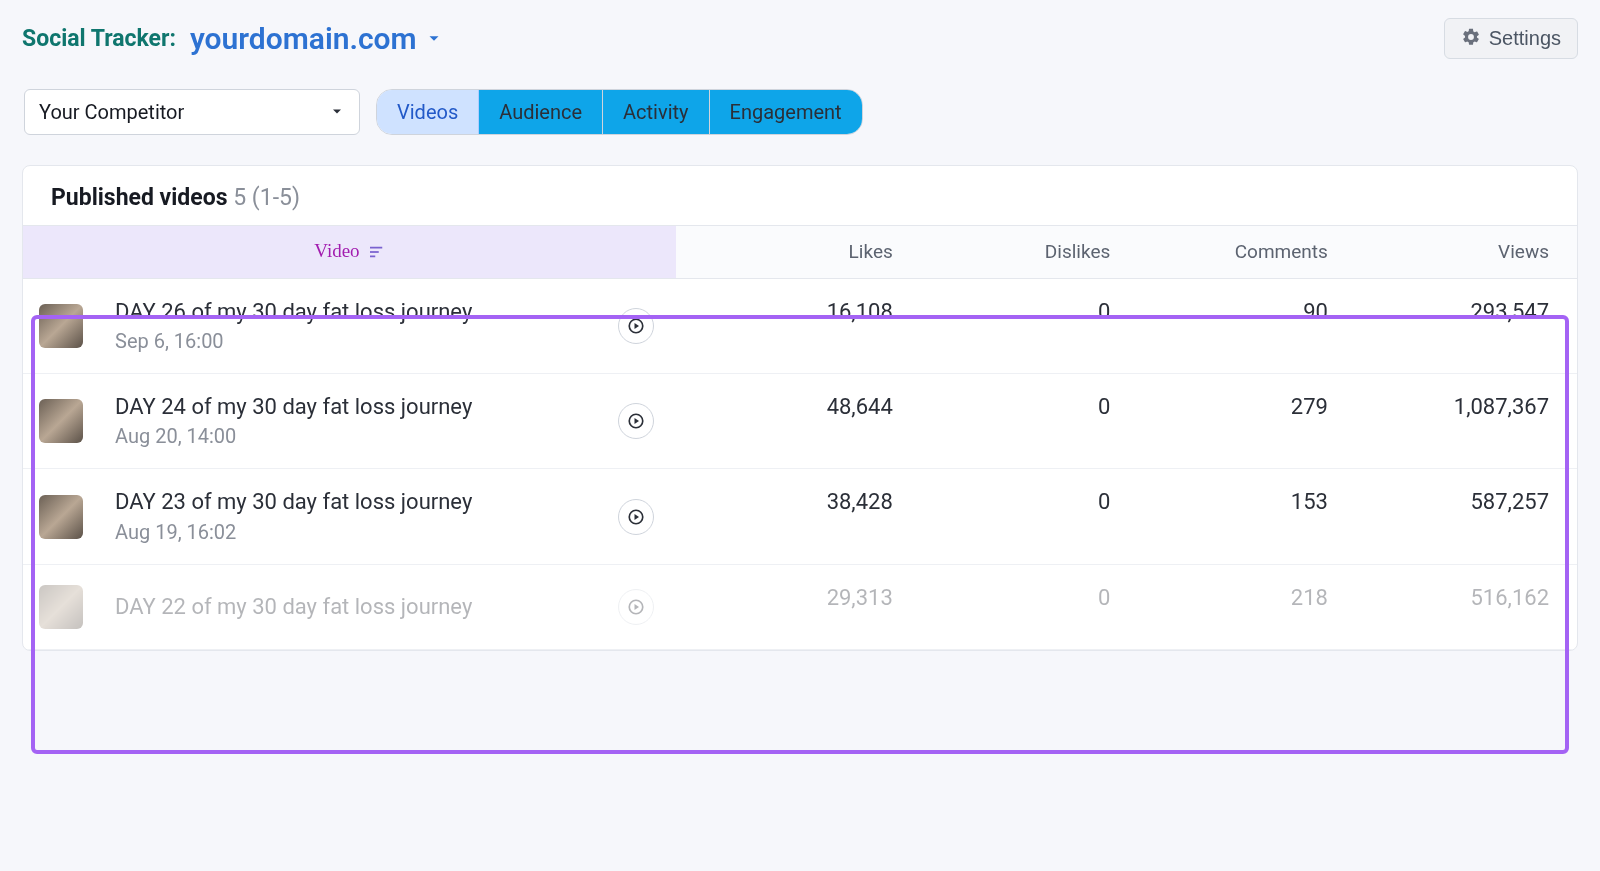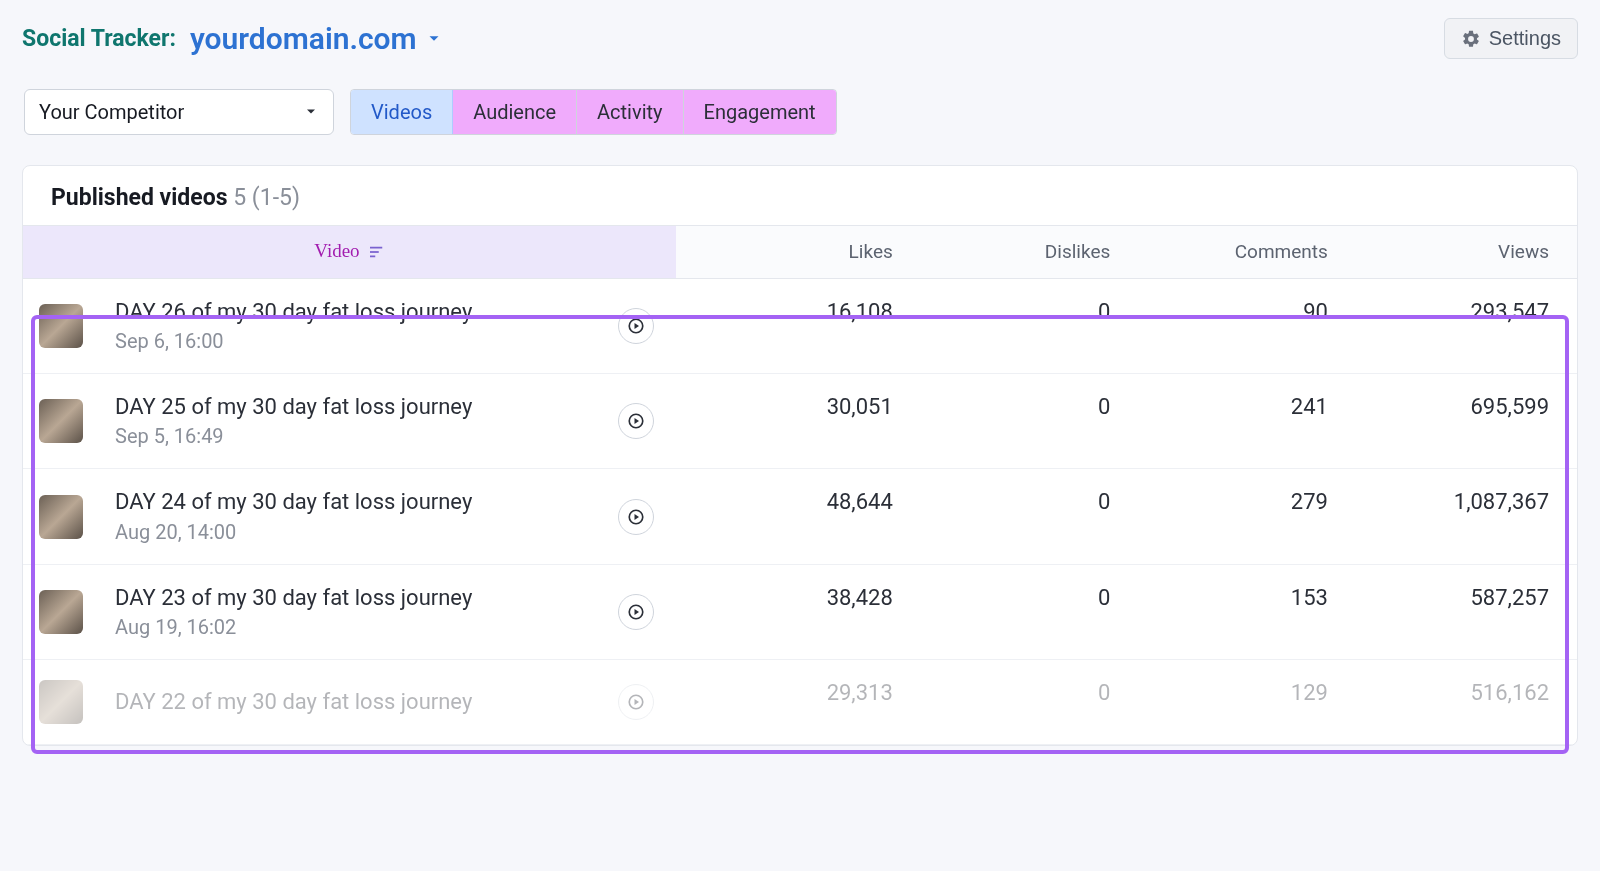--- a/index.html
+++ b/index.html
@@ -33,21 +33,20 @@
     display: flex;
     align-items: center;
     gap: 8px;
     font-size: 30px;
     font-weight: 600;
     color: #2d72d2;
   }
   .domain-dd svg { fill: #2d72d2; }
   .settings-btn {
     display: inline-flex;
-    align-items: center;
     gap: 8px;
     background: #f1f2f5;
     border: 1px solid #d7dce3;
     border-radius: 6px;
     padding: 8px 16px;
     font-size: 20px;
     color: #4b5563;
     cursor: pointer;
   }
   .tabs {
@@ -77,42 +76,42 @@
     display: flex;
     align-items: center;
     gap: 16px;
     margin-top: 30px;
     padding: 0 2px;
   }
   .competitor-dd {
     display: flex;
     align-items: center;
     justify-content: space-between;
-    width: 310px;
+    width: 336px;
     background: #fff;
     border: 1px solid #cfd4dc;
     border-radius: 6px;
     padding: 10px 14px;
     font-size: 20px;
     cursor: pointer;
   }
   .seg-group {
     display: flex;
     border: 1px solid #cfd4dc;
-    border-radius: 4px;
+    border-radius: 16px;
     overflow: hidden;
     background: #fff;
   }
   .seg-btn {
     padding: 10px 20px;
     font-size: 20px;
     color: #2b2f38;
     cursor: pointer;
     border-right: 1px solid #cfd4dc;
-    background: #f0abfc;
+    background: #0ea5e9;
   }
   .seg-btn:last-child { border-right: none; }
   .seg-btn.active {
     background: #cfe2ff;
     color: #2259c8;
     border: 1px solid #aeccff;
     margin: -1px 0 -1px -1px;
   }
   .panel {
     background: #fff;
@@ -280,41 +279,20 @@
             <td>16,108</td>
             <td>0</td>
             <td>90</td>
             <td class="views-cell">293,547</td>
           </tr>
           <tr>
             <td class="video-cell">
               <div class="video-cell-inner">
                 <div class="thumb"></div>
                 <div class="video-text">
-                  <div class="video-title">DAY 25 of my 30 day fat loss journey</div>
-                  <div class="video-date">Sep 5, 16:49</div>
-                </div>
-                <div class="play-btn">
-                  <svg width="18" height="18" viewBox="0 0 24 24" fill="none" stroke="#2b2f38" stroke-width="2.2">
-                    <circle cx="12" cy="12" r="9"></circle>
-                    <path d="M10 8l6 4-6 4z" fill="#2b2f38" stroke="none"></path>
-                  </svg>
-                </div>
-              </div>
-            </td>
-            <td>30,051</td>
-            <td>0</td>
-            <td>241</td>
-            <td class="views-cell">695,599</td>
-          </tr>
-          <tr>
-            <td class="video-cell">
-              <div class="video-cell-inner">
-                <div class="thumb"></div>
-                <div class="video-text">
                   <div class="video-title">DAY 24 of my 30 day fat loss journey</div>
                   <div class="video-date">Aug 20, 14:00</div>
                 </div>
                 <div class="play-btn">
                   <svg width="18" height="18" viewBox="0 0 24 24" fill="none" stroke="#2b2f38" stroke-width="2.2">
                     <circle cx="12" cy="12" r="9"></circle>
                     <path d="M10 8l6 4-6 4z" fill="#2b2f38" stroke="none"></path>
                   </svg>
                 </div>
               </div>
@@ -355,21 +333,21 @@
                 <div class="play-btn">
                   <svg width="18" height="18" viewBox="0 0 24 24" fill="none" stroke="#2b2f38" stroke-width="2.2">
                     <circle cx="12" cy="12" r="9"></circle>
                     <path d="M10 8l6 4-6 4z" fill="#2b2f38" stroke="none"></path>
                   </svg>
                 </div>
               </div>
             </td>
             <td>29,313</td>
             <td>0</td>
-            <td>129</td>
+            <td>218</td>
             <td class="views-cell">516,162</td>
           </tr>
         </tbody>
     </table>
   </div>
 
 </div>
 
 <div class="highlight-box" id="hlbox" style="left: 31px; top: 314.5px; width: 1538px; height: 439.047px;"></div>
 

